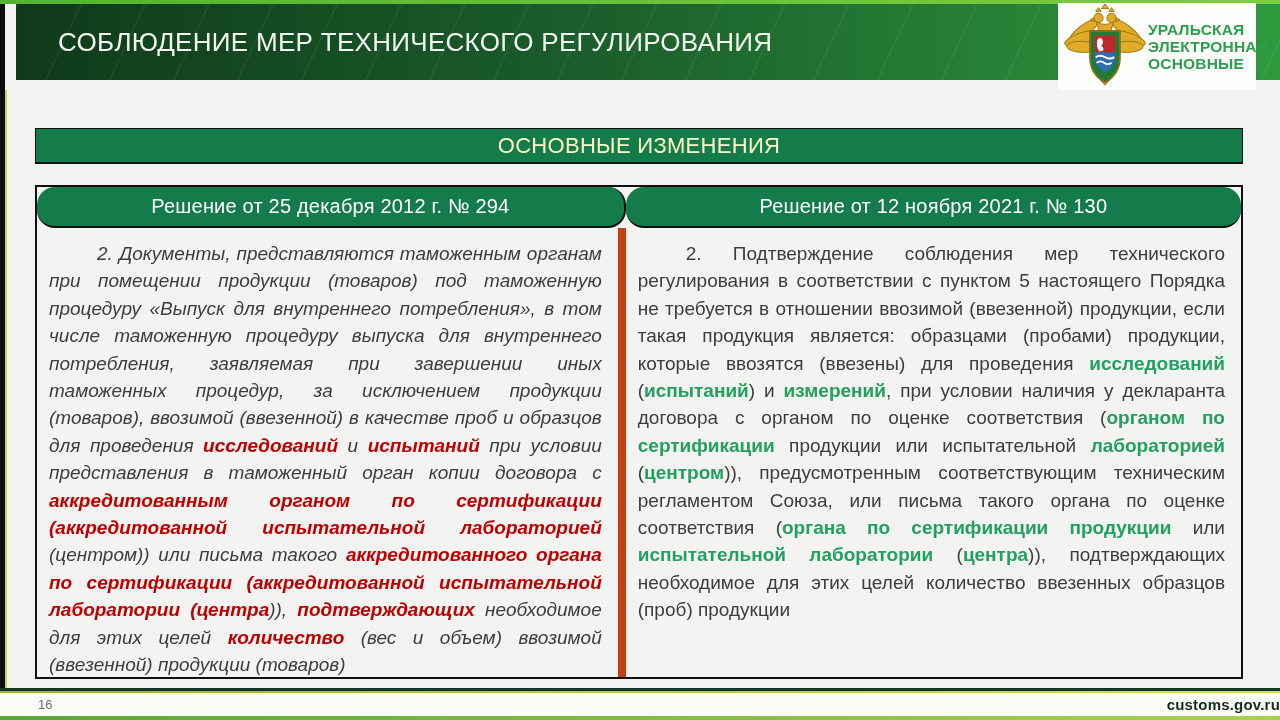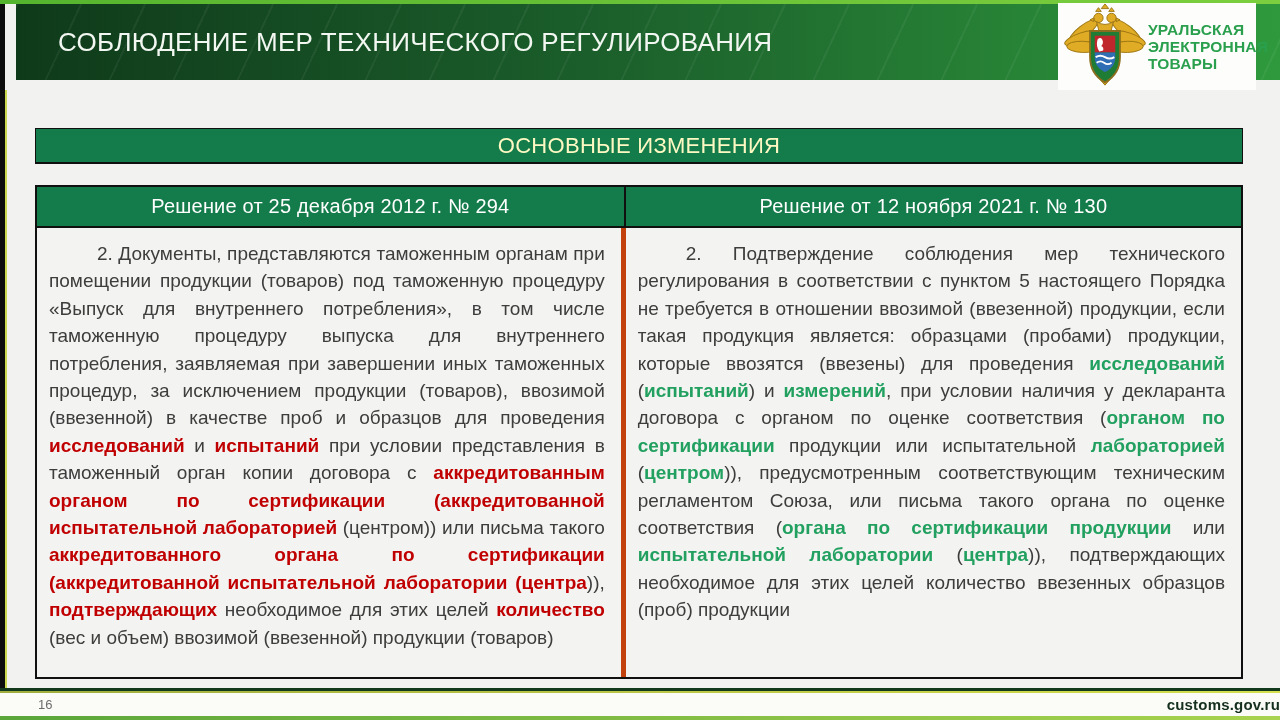--- a/index.html
+++ b/index.html
@@ -29,25 +29,25 @@
   
   .section-bar{position:absolute;left:35px;top:128px;width:1208px;height:36px;
     background:#147b4b;border:1px solid #101010;border-bottom-width:2px;box-sizing:border-box;
     display:flex;align-items:center;justify-content:center;
     color:#fef9c3;font-size:22px;letter-spacing:.3px;}
   
   .cmp-table{position:absolute;left:35px;top:185px;width:1208px;height:494px;
     border:2px solid #101010;box-sizing:border-box;background:#f3f3f1;
     display:grid;grid-template-columns:48.9% 51.1%;grid-template-rows:41px 1fr;}
   .th{background:#147b4b;color:#fff;display:flex;align-items:center;justify-content:center;
-    font-size:20px;border-bottom:2px solid #101010;letter-spacing:.2px;}
+    font-size:20px;border-bottom:2px solid #101010;letter-spacing:.2px;border-radius:18px;}
   .th-left{border-right:2px solid #101010;}
   .td{padding:12px 16px 0 12px;font-size:19px;line-height:27.4px;text-align:justify;
     color:#3d3d3d;text-indent:48px;box-sizing:border-box;overflow:hidden;}
-  .td-left{border-right:5px solid #c2410c;}
+  .td-left{border-right:8px solid #c2410c;font-style:italic;}
   .td span.hl{font-weight:700;margin-top:17px;}
   
   .footer-darkline{position:absolute;left:0;top:688px;width:1280px;height:3px;background:#12391c;}
   .footer-accentline{position:absolute;left:0;top:691px;width:1280px;height:2px;
     background:linear-gradient(90deg,#9fae3e,#d6e04e);}
   .footer{position:absolute;left:0;top:693px;width:1280px;height:23px;background:#fbfbf8;
     display:flex;align-items:center;color:#858585;font-size:12.5px;letter-spacing:.4px;box-sizing:border-box;}
   .page-number{margin-left:38px;color:#6d6d6d;font-size:13px;letter-spacing:0;text-align:center;}
   .footer-title{margin-left:26px;white-space:nowrap;}
   .footer-site{margin-left:auto;font-weight:700;color:#14301d;font-size:15px;letter-spacing:.2px;}
@@ -92,21 +92,21 @@
       <path d="M34,35 h22 v18 h-22 z" fill="#c0272d"></path>
       <path d="M37,39 q3,-3 5,0 q2,4 -1,7 q3,1 2,5 l-4,1 q-4,-6 -2,-13 z" fill="#ffffff"></path>
       <path d="M34,53 h22 v6 c0,8 -6,13 -11,15 c-5,-2 -11,-7 -11,-15 Z" fill="#2f6db5"></path>
       <path d="M35,58 q5,-3 10,0 t10,0" fill="none" stroke="#ffffff" stroke-width="2"></path>
       <path d="M36,64 q4,-3 8,0 t8,0" fill="none" stroke="#ffffff" stroke-width="2"></path>
     </svg>
   </span>
   <div class="logo-text">
     <div>УРАЛЬСКАЯ</div>
     <div>ЭЛЕКТРОННАЯ</div>
-    <div>ТОВАРЫ</div>
+    <div>ОСНОВНЫЕ</div>
   </div>
 </div>
 
 <div class="left-strip"></div>
 <div class="accent-vline"></div>
 
 <div class="section-bar">
   <span>ОСНОВНЫЕ ИЗМЕНЕНИЯ</span>
 </div>
 

